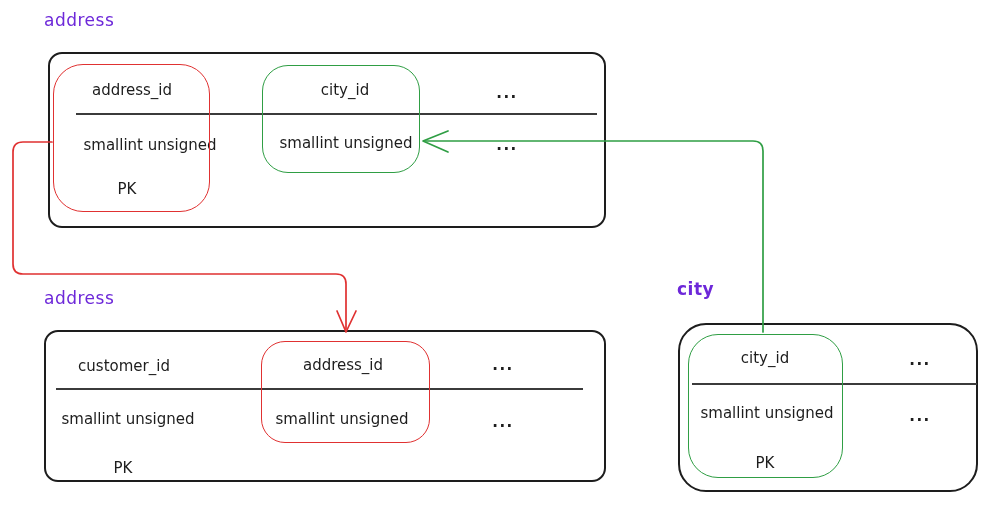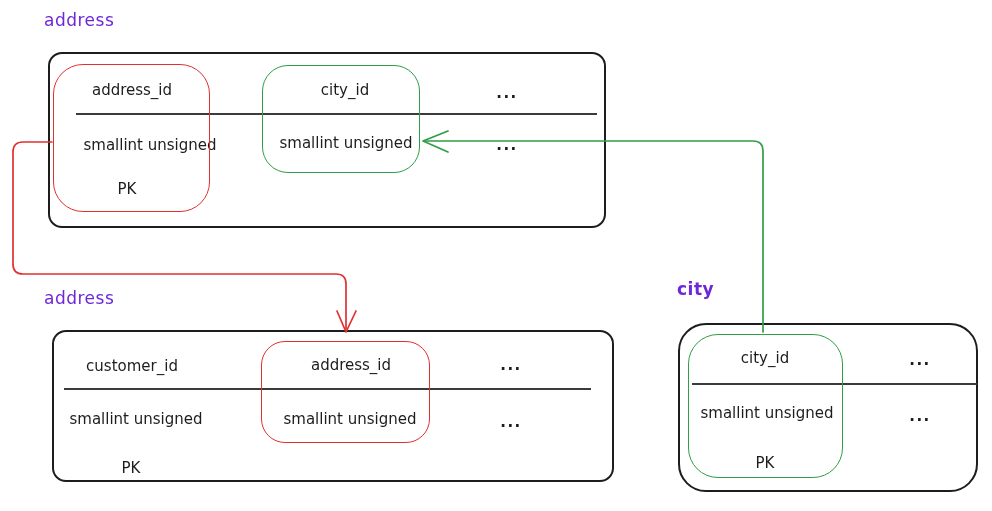--- a/index.html
+++ b/index.html
@@ -75,21 +75,21 @@
     <span class="cell dots" style="left:457px; top:39px;">...</span>
     <div class="divider" style="left:26px; top:59px; width:521px;"></div>
     <span class="cell" style="left:100px; top:91px;">smallint unsigned</span>
     <span class="cell" style="left:296px; top:89px;">smallint unsigned</span>
     <span class="cell dots" style="left:457px; top:91px;">...</span>
     <span class="cell" style="left:77px; top:135px;">PK</span>
   </div>
 
   <span class="tbl-title" style="left:44px; top:288px;">address</span>
 
-  <div class="tbl" style="left:52px; top:330px; width:562px; height:152px;text-align:right;">
+  <div class="tbl" style="left:44px; top:330px; width:562px; height:152px;text-align:right;">
     <span class="cell" style="left:78px;  top:34px;">customer_id</span>
     <span class="cell" style="left:297px; top:33px;">address_id</span>
     <span class="cell dots" style="left:457px; top:33px;">...</span>
     <div class="divider" style="left:10px; top:56px; width:527px;"></div>
     <span class="cell" style="left:82px;  top:87px;">smallint unsigned</span>
     <span class="cell" style="left:296px; top:87px;">smallint unsigned</span>
     <span class="cell dots" style="left:457px; top:90px;">...</span>
     <span class="cell" style="left:77px; top:136px;">PK</span>
   </div>
 

